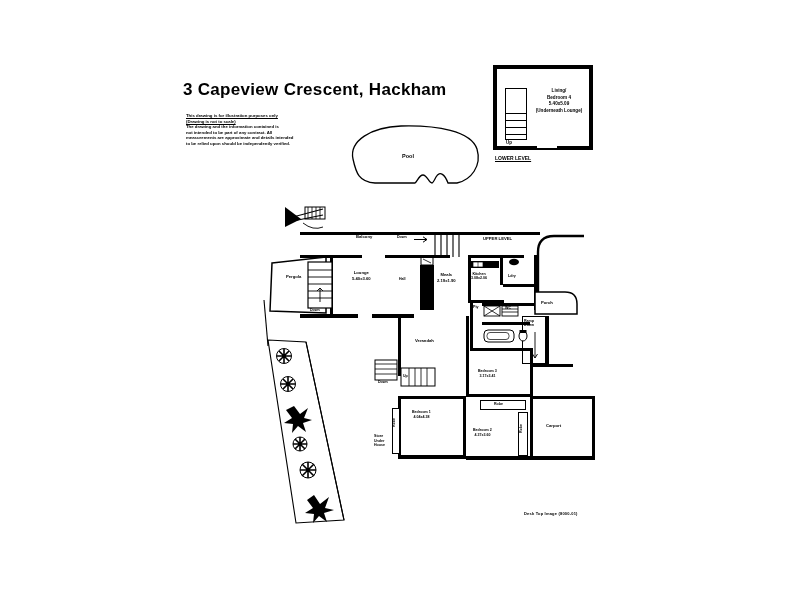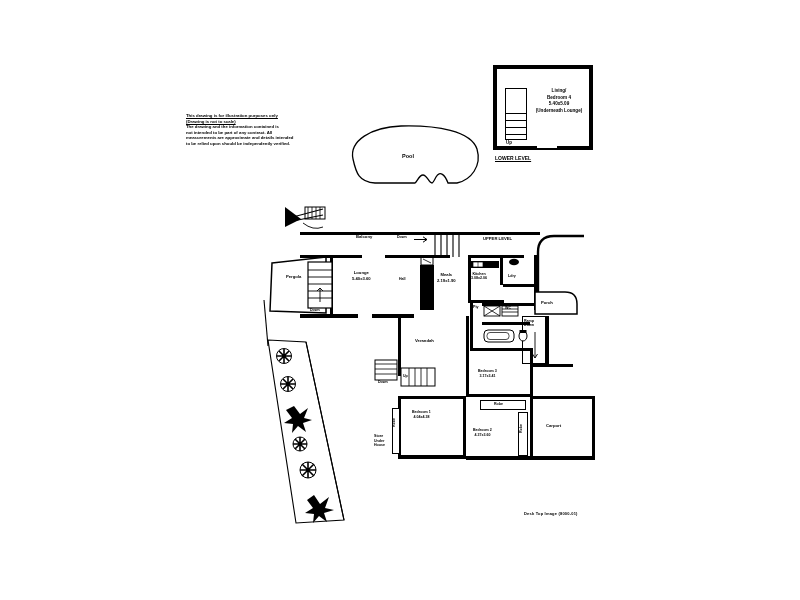--- a/index.html
+++ b/index.html
@@ -53,20 +53,21 @@
   #credit{left:524px;top:511px;font-size:4px;font-weight:bold;
           letter-spacing:.2px;}
 
   svg{display:block;overflow:visible;}
 </style>
 </head>
 <body>
 
 <div id="page">
 
+  <div class="abs" id="title">3 Capeview Crescent, Hackham</div>
 
   <div class="abs" id="disclaimer">
     <span class="ln u">This drawing is for illustration purposes only</span>
     <span class="ln u">(Drawing is not  to scale)</span>
     <span class="ln">The drawing and the information contained is</span>
     <span class="ln">not intended to be part of any contract.  All</span>
     <span class="ln">measurements are approximate and details intended</span>
     <span class="ln">to be relied upon should be independently verified.</span>
   </div>
 

